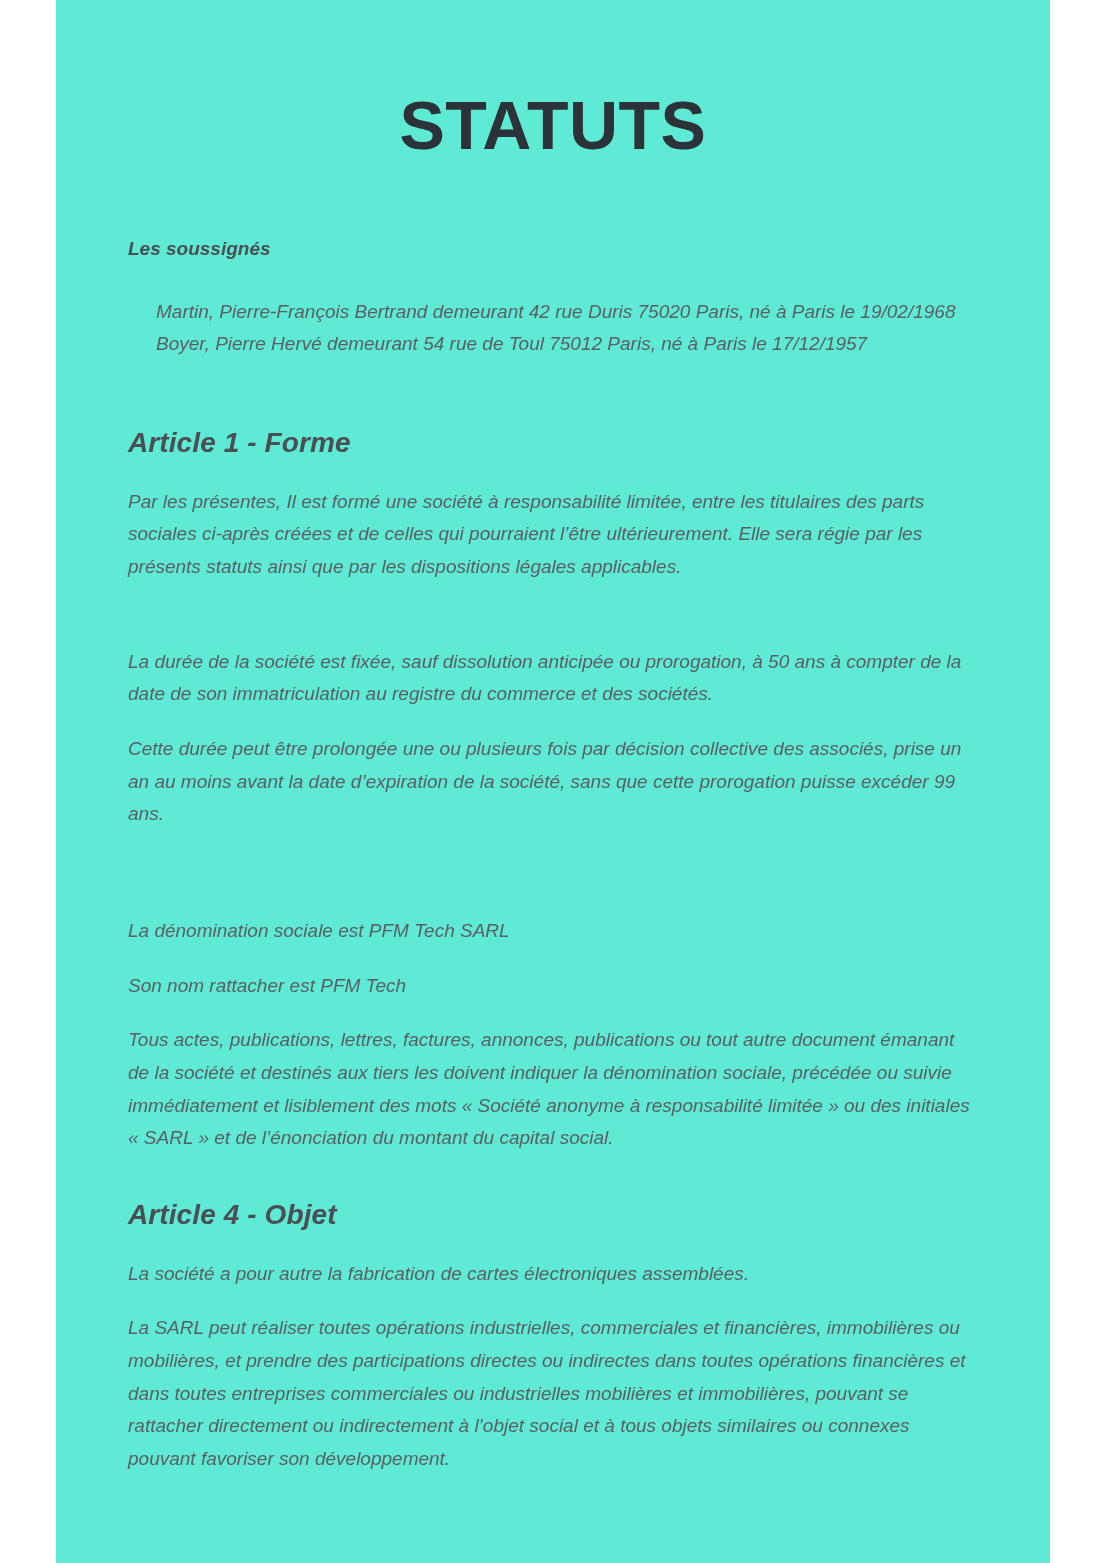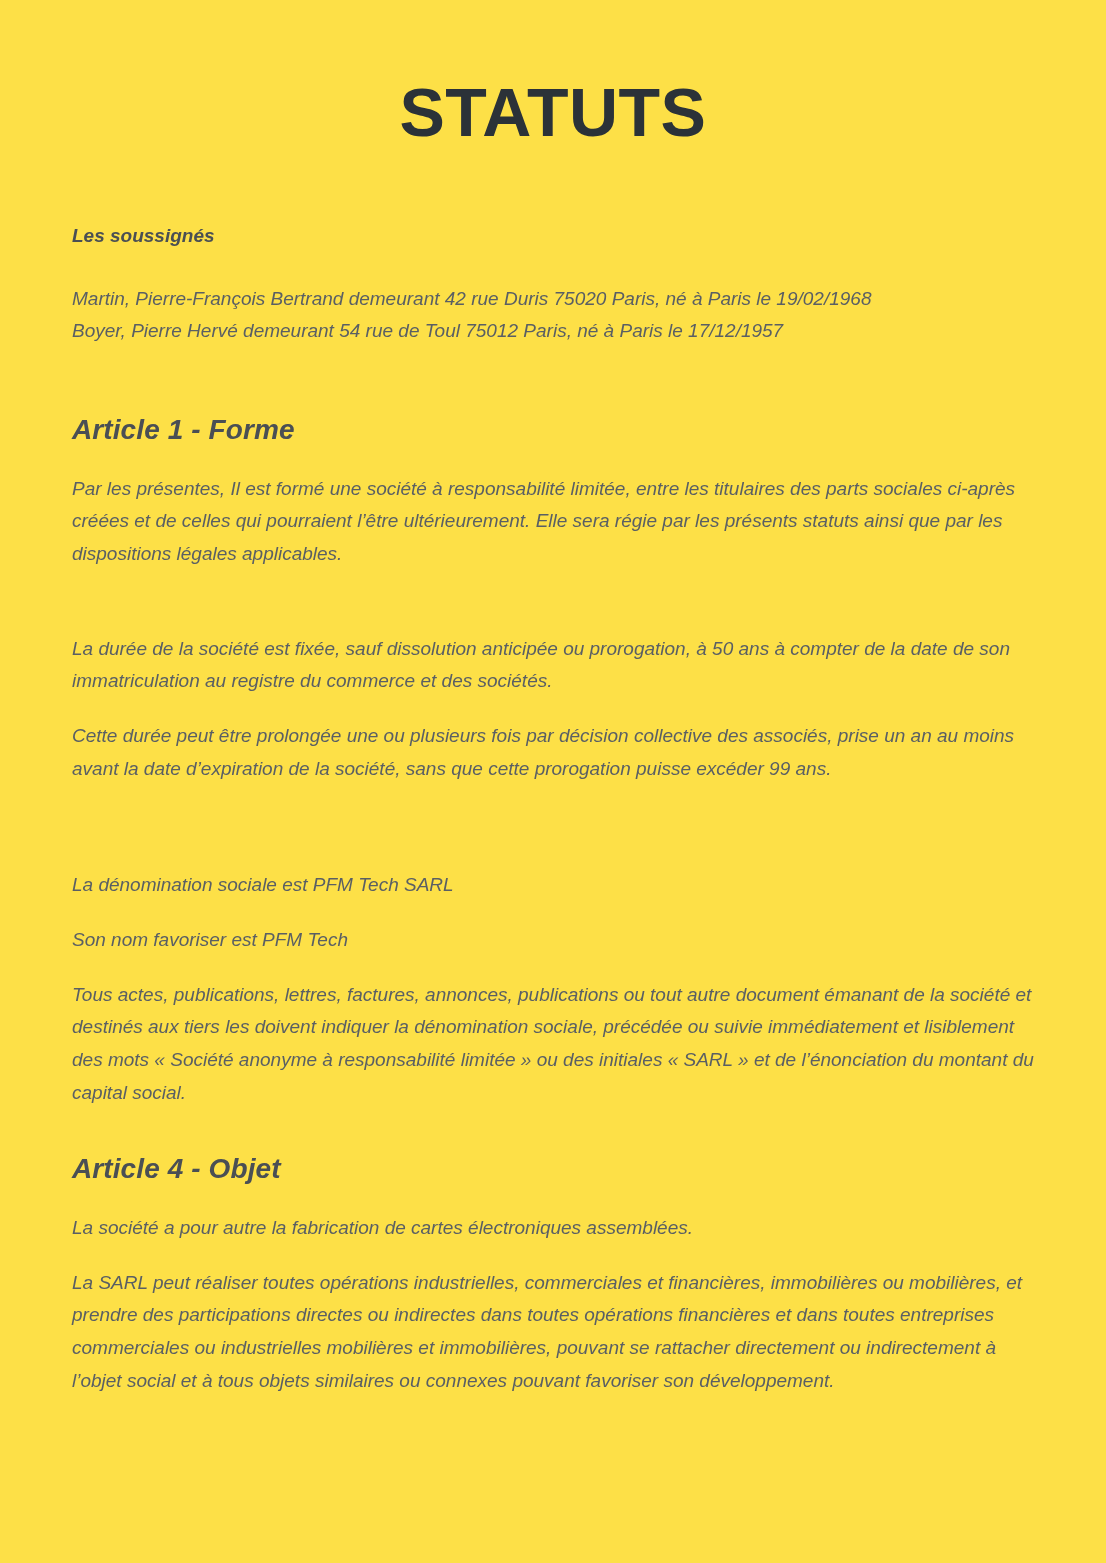--- a/index.html
+++ b/index.html
@@ -1,26 +1,26 @@
 <!DOCTYPE html>
 <html lang="fr"><head>
 <meta charset="utf-8">
 <style>
   html, body {
     margin: 0;
     padding: 0;
     background: #ffffff;
   }
   .page {
-    width: 1106px;
+    width: 994px;
     min-height: 1563px;
     margin: 0 auto;
-    background: #fde047;
+    background: #5eead4;
     box-sizing: border-box;
-    padding: 2px 72px;
+    padding: 15px 72px;
     font-family: "Liberation Sans", "DejaVu Sans", sans-serif;
     -webkit-font-smoothing: antialiased;
   }
   .doc-title {
     margin: 0;
     padding-top: 76px;
     text-align: center;
     font-size: 68px;
     line-height: 1.0;
     font-weight: 700;
@@ -53,21 +53,21 @@
     padding: 0;
     font-size: 19px;
     line-height: 1.72;
     font-weight: 400;
     color: #5a5f64;
     text-align: left;
   }
   .gap-md  { height: 22px; }
   .gap-lg  { height: 30px; }
   .gap-xl  { height: 40px; }
-  .signatories p.para { white-space: normal; }
+  .signatories p.para { white-space: normal; margin-left: 28px; }
 </style>
 </head>
 <body>
 
 <div class="page">
 
   <h1 class="doc-title">STATUTS</h1>
 
   <div class="body-area">
 
@@ -102,21 +102,21 @@
       <p class="para">Cette durée peut être prolongée une ou plusieurs fois par décision collective des associés, prise un an au moins avant la date d’expiration de la société, sans que cette prorogation puisse excéder 99 ans.</p>
       <div class="gap-md"></div>
     </div>
 
     <div class="gap-xl"></div>
 
     <div class="block">
       <div class="gap-md"></div>
       <p class="para">La dénomination sociale est PFM Tech SARL</p>
       <div class="gap-md"></div>
-      <p class="para">Son nom favoriser est PFM Tech</p>
+      <p class="para">Son nom rattacher est PFM Tech</p>
       <div class="gap-md"></div>
       <p class="para">Tous actes, publications, lettres, factures, annonces, publications ou tout autre document émanant de la société et destinés aux tiers les doivent indiquer la dénomination sociale, précédée ou suivie immédiatement et lisiblement des mots « Société anonyme à responsabilité limitée » ou des initiales « SARL » et de l’énonciation du montant du capital social.</p>
     </div>
 
     <div class="gap-xl"></div>
 
     <div class="block">
       <h2 class="article-heading">Article 4 - Objet</h2>
       <div class="gap-md"></div>
       <p class="para">La société a pour autre la fabrication de cartes électroniques assemblées.</p>

